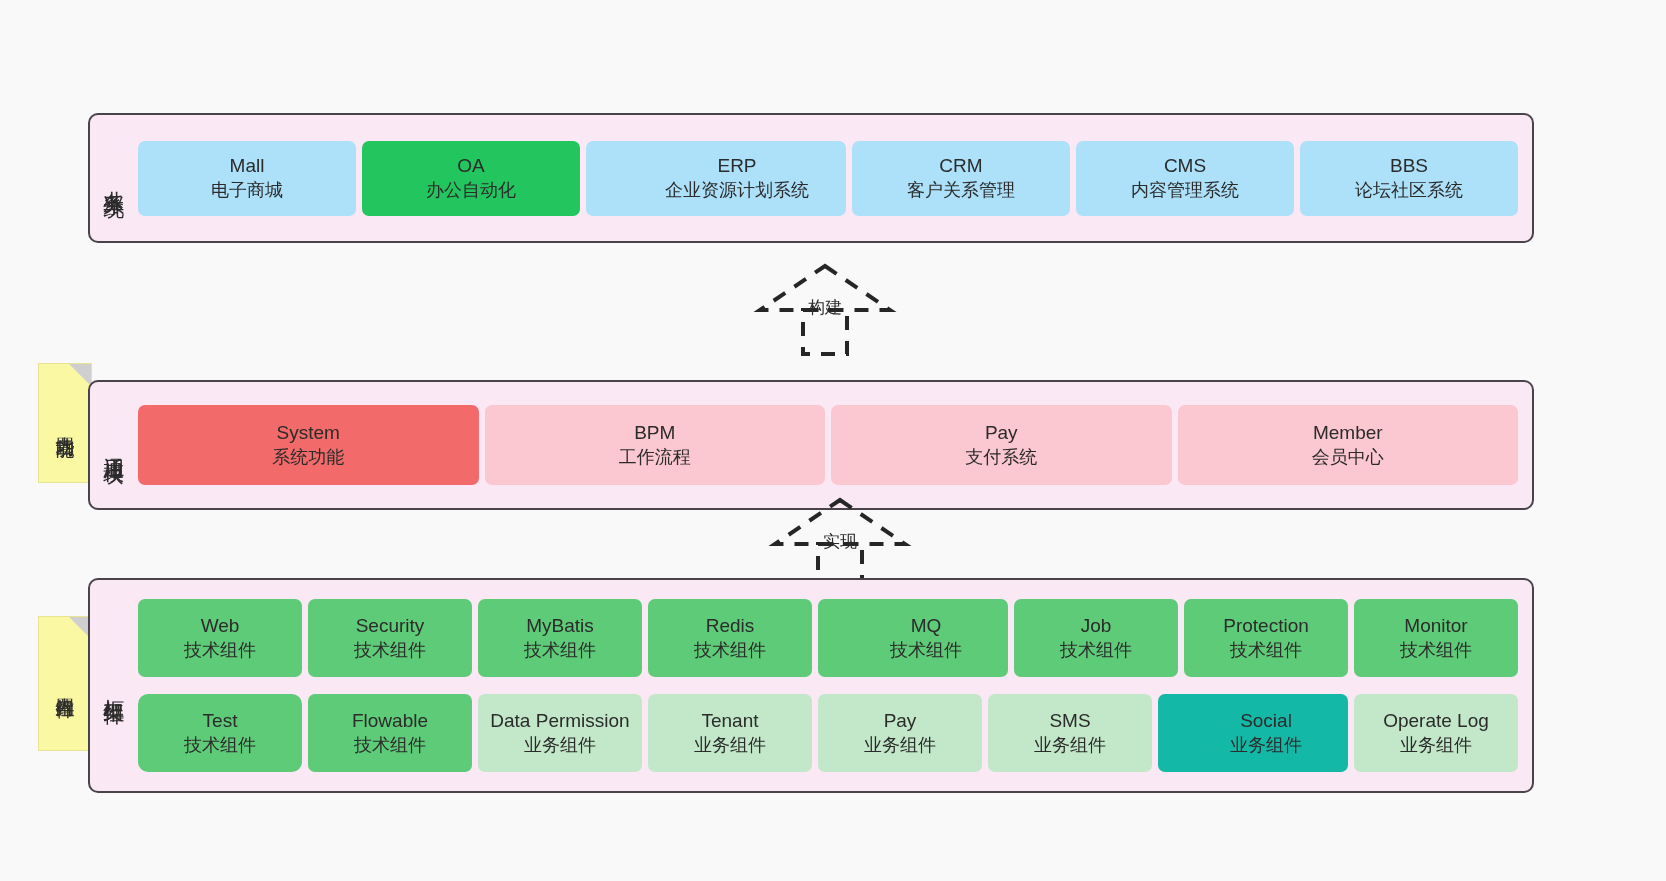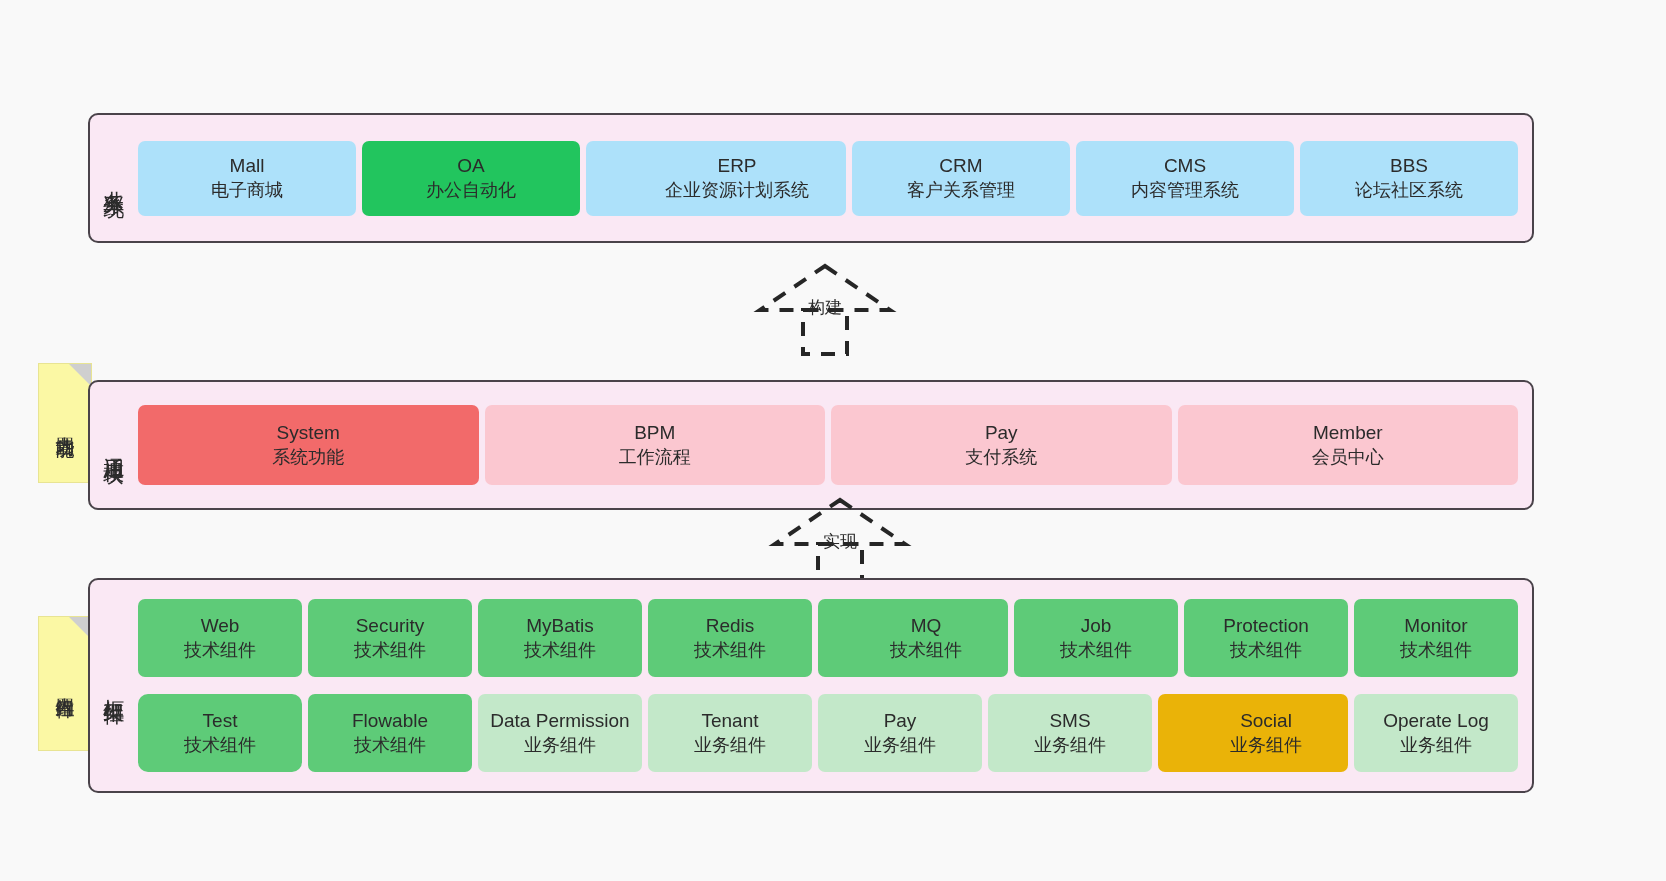--- a/index.html
+++ b/index.html
@@ -274,21 +274,21 @@
           <span class="t-cn">业务组件</span>
         </div>
         <div class="cell" style="background: rgb(195, 232, 201);">
           <span class="t-en">Pay</span>
           <span class="t-cn">业务组件</span>
         </div>
         <div class="cell" style="background: rgb(195, 232, 201);">
           <span class="t-en">SMS</span>
           <span class="t-cn">业务组件</span>
         </div>
-        <div class="cell" style="background: #eab308; padding-left: 32px;">
+        <div class="cell" style="background: #14b8a6; padding-left: 32px;">
           <span class="t-en">Social</span>
           <span class="t-cn">业务组件</span>
         </div>
         <div class="cell" style="background: rgb(195, 232, 201);">
           <span class="t-en">Operate Log</span>
           <span class="t-cn">业务组件</span>
         </div>
       </div>
     </div>
   </div>

